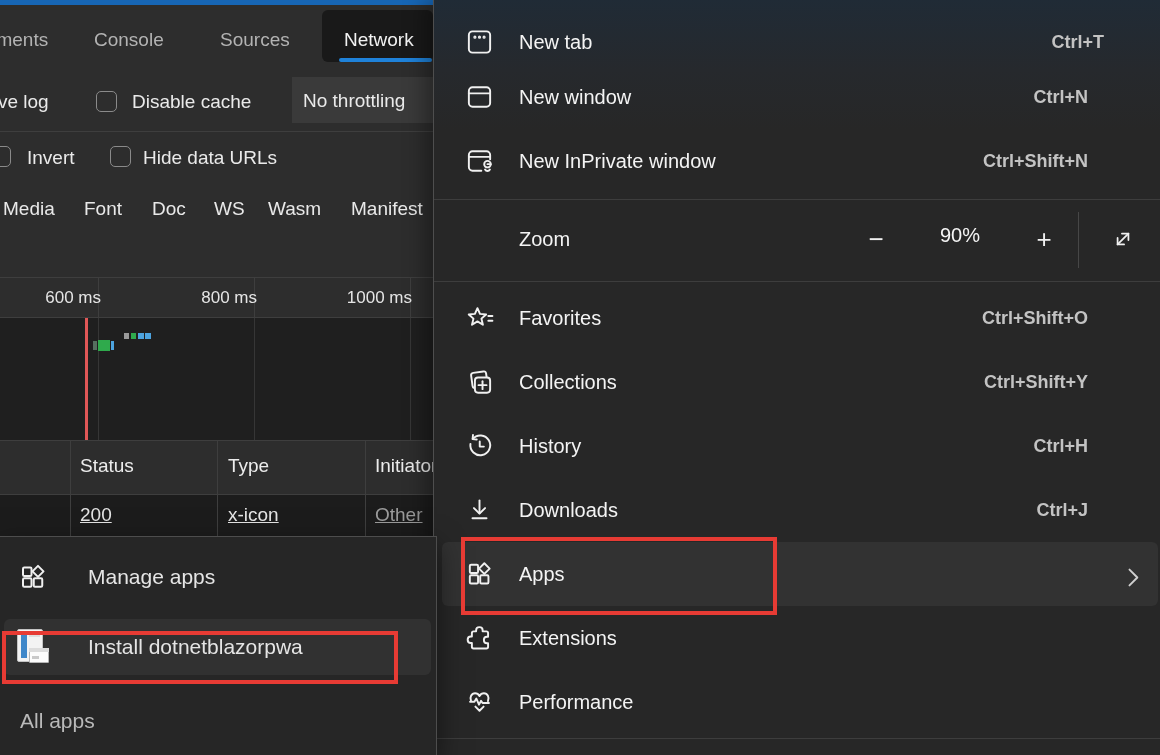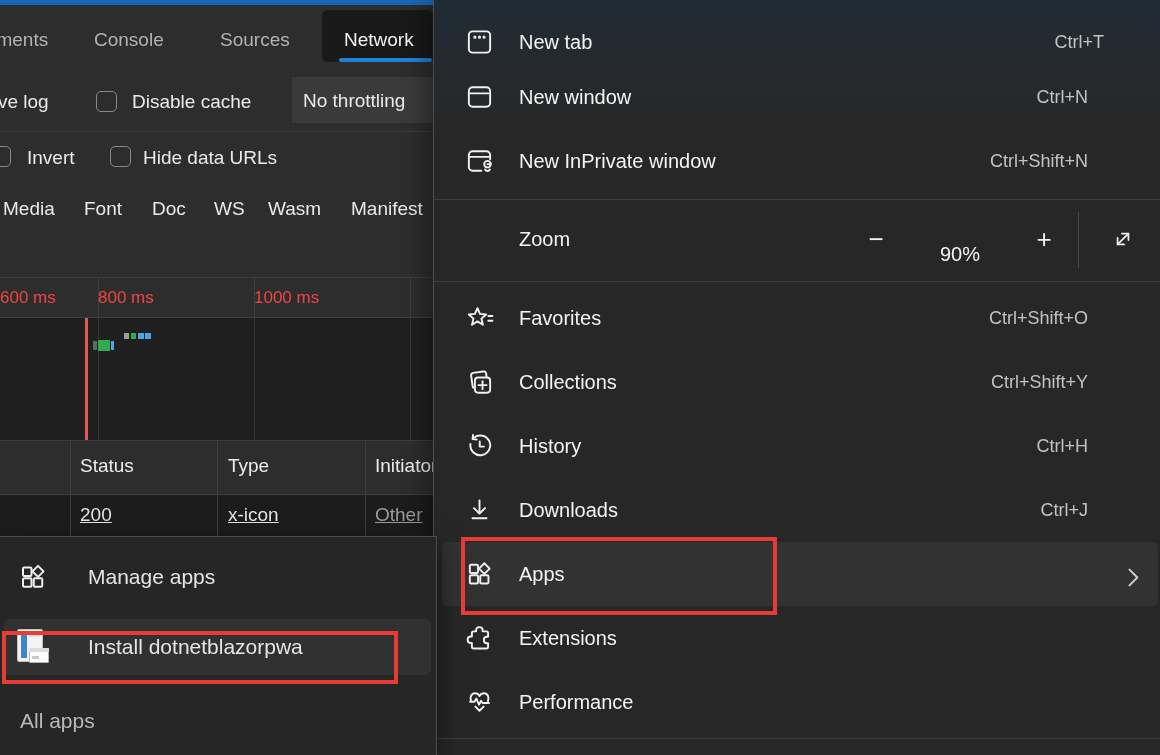--- a/index.html
+++ b/index.html
@@ -14,44 +14,44 @@
   .tab{font-size:19px;color:#b3b3b3;top:29px;}
   .tab-active-tile{position:absolute;left:322px;top:10px;width:111px;height:52px;background:#191919;border-radius:6px;}
   .tab-active-label{font-size:19px;color:#f2f2f2;top:29px;}
   .tab-underline{position:absolute;left:339px;top:58px;width:93px;height:4px;border-radius:2px;background:#1f82d9;}
   .chk{position:absolute;width:21px;height:21px;border:1.5px solid #8a8a8a;border-radius:5px;background:transparent;box-sizing:border-box;}
   .dt-label{font-size:19px;color:#eaeaea;}
   .throttle-tile{position:absolute;left:292px;top:77px;width:141px;height:46px;background:#3a3a3a;}
   .dt-sep{position:absolute;left:0;width:433px;height:1px;background:#3e3e3e;}
   .chip{font-size:19px;color:#e9e9e9;top:198px;}
   .tl-band{position:absolute;left:0;top:277px;width:433px;height:41px;border-top:1px solid #3e3e3e;border-bottom:1px solid #3e3e3e;box-sizing:border-box;}
-  .tl-tick{position:absolute;top:10px;font-size:17px;color:#ef4444;}
+  .tl-tick{position:absolute;top:10px;font-size:17px;color:#e5e5e5;text-align:right;margin-left:8px;}
   .waterfall{position:absolute;left:0;top:318px;width:433px;height:122px;background:#1f1f1f;}
   .grid-v{position:absolute;top:0;width:1px;height:100%;background:#363636;}
   .marker{position:absolute;top:0;width:3px;height:100%;}
   .nettable{position:absolute;left:0;top:440px;width:433px;height:76px;border-top:1px solid #3e3e3e;box-sizing:border-box;}
   .nt-header{position:absolute;left:0;top:0;width:433px;height:54px;background:#2d2d2d;border-bottom:1px solid #3e3e3e;box-sizing:border-box;}
   .nt-row{position:absolute;left:0;top:54px;width:433px;height:42px;background:#1c1c1c;}
   .nt-vline{position:absolute;top:0;width:1px;height:96px;background:#3e3e3e;}
   .nt-htxt{font-size:19px;color:#ececec;top:14px;}
   .nt-ctxt{font-size:19px;color:#e4e4e4;top:63px;text-decoration:underline;}
 
   
   .edge-menu{position:absolute;left:433px;top:0;width:727px;height:755px;
     background:linear-gradient(180deg,#202b36 0px,#26292d 70px,#272727 130px,#272727 100%);
     border-left:1px solid #4e4e4e;box-sizing:border-box;box-shadow:-8px 0 20px rgba(0,0,0,.35);}
   .mrow{position:absolute;left:0;width:100%;height:62px;}
   .micon{position:absolute;left:31px;top:50%;transform:translateY(-50%);width:29px;height:29px;}
   .micon svg{width:29px;height:29px;display:block;}
   .mlabel{position:absolute;left:85px;top:50%;transform:translateY(-50%);font-size:20px;color:#f4f4f4;white-space:nowrap;}
-  .mshort{position:absolute;right:72px;top:50%;transform:translateY(-50%);font-size:18px;color:#c3c3c3;white-space:nowrap;}
+  .mshort{position:absolute;right:72px;top:50%;transform:translateY(-50%);font-size:18px;color:#c3c3c3;white-space:nowrap;font-weight:bold;}
   .msep{position:absolute;left:0;width:100%;height:1px;background:#3d3d3d;}
   .apps-hover{position:absolute;left:8px;top:542px;width:716px;height:64px;background:#323232;border-radius:6px;}
   .zoom-btn{position:absolute;top:208px;height:62px;width:46px;color:#f0f0f0;font-size:26px;display:flex;align-items:center;justify-content:center;}
-  .zoom-val{position:absolute;top:223px;height:62px;left:486px;width:80px;display:flex;align-items:center;justify-content:center;font-size:20px;color:#f4f4f4;}
+  .zoom-val{position:absolute;top:204px;height:62px;left:486px;width:80px;display:flex;align-items:center;justify-content:center;font-size:20px;color:#f4f4f4;}
   .zoom-div{position:absolute;left:644px;top:212px;width:1px;height:56px;background:#474747;}
 
   
   .flyout{position:absolute;left:0;top:536px;width:437px;height:219px;background:#262626;
     border-top:1px solid #4d4d4d;border-right:1px solid #4d4d4d;box-sizing:border-box;
     box-shadow:0 10px 26px rgba(0,0,0,.5);}
   .frow{position:absolute;left:0;width:100%;}
   .ficon{position:absolute;left:18px;top:50%;transform:translateY(-50%);width:30px;height:30px;}
   .ficon svg{width:30px;height:30px;display:block;}
   .flabel{position:absolute;left:88px;top:50%;transform:translateY(-50%);font-size:21px;color:#e5e5e5;white-space:nowrap;}

